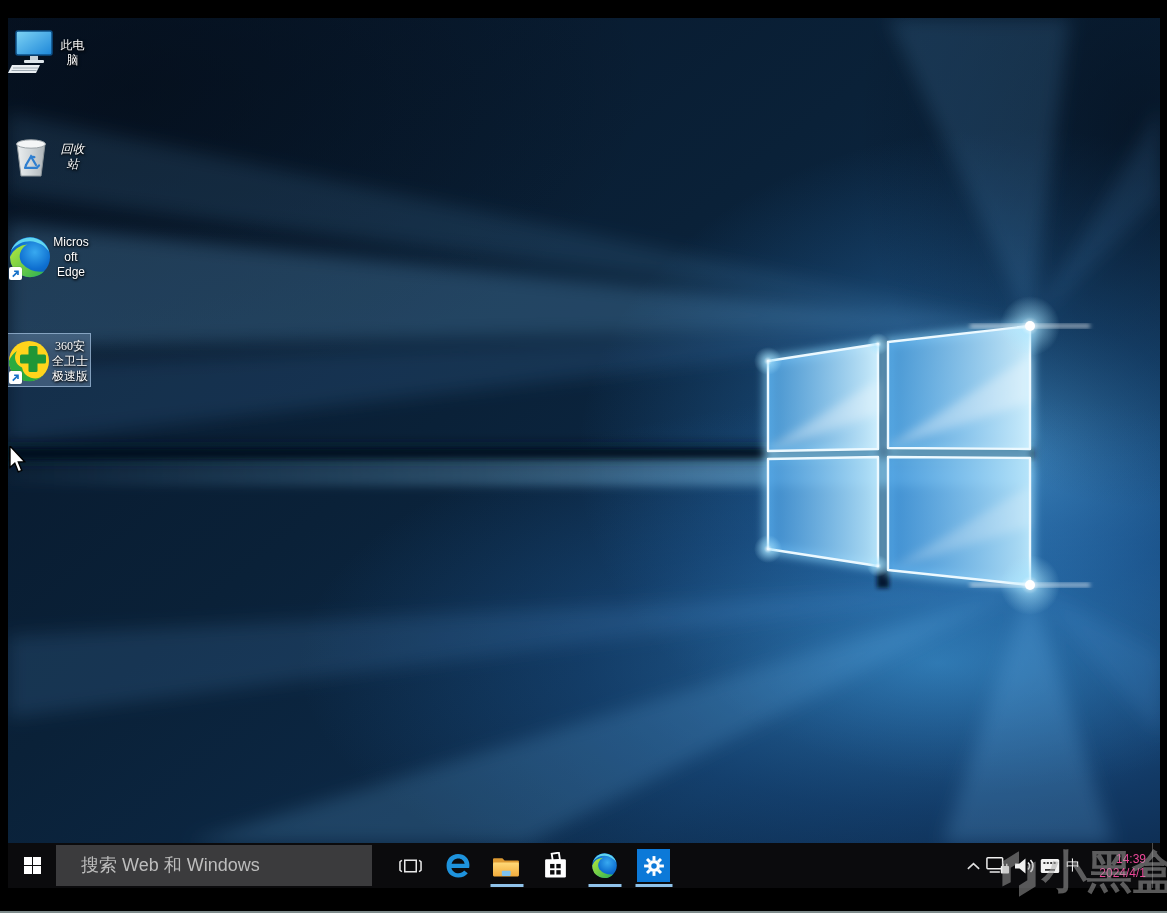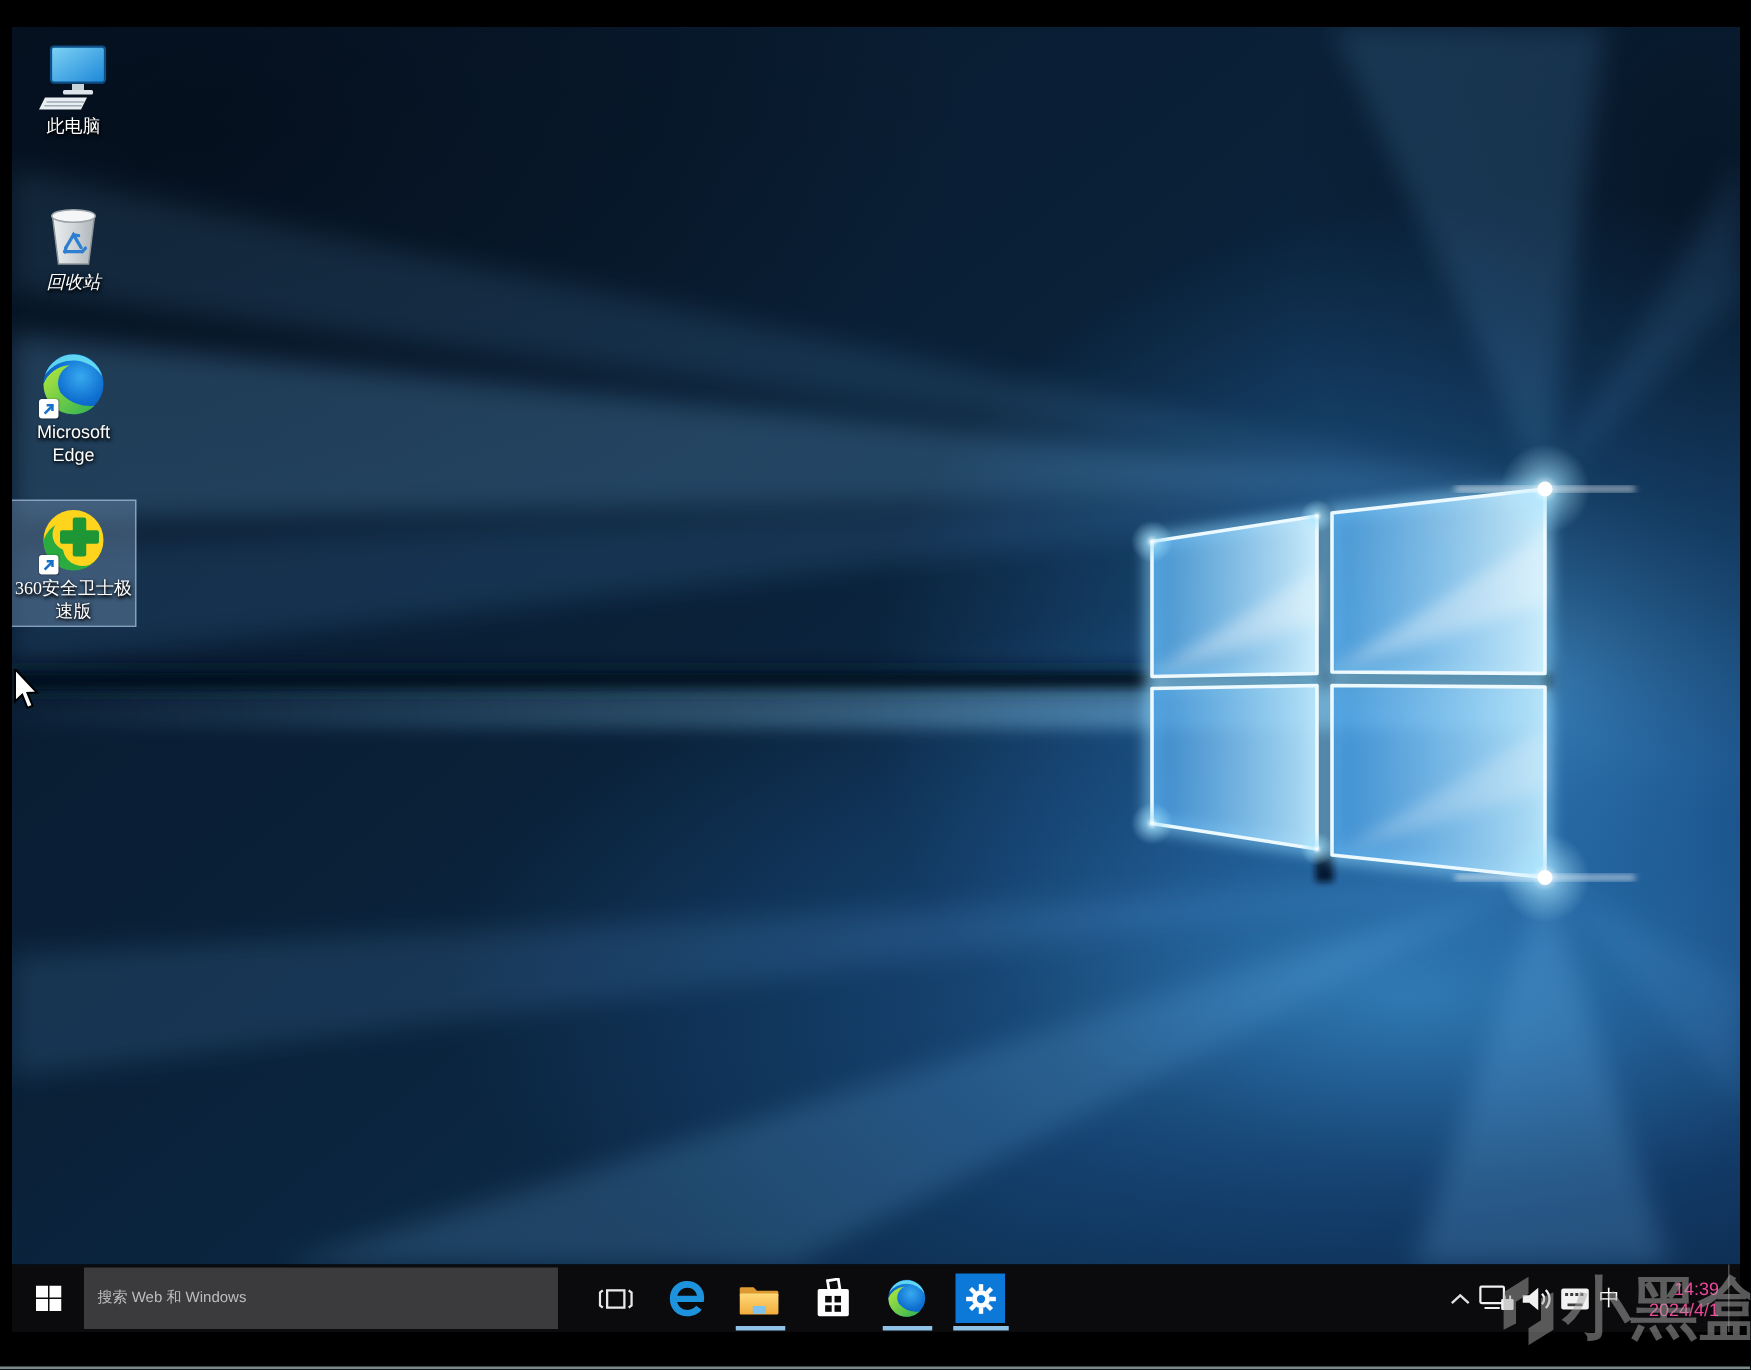--- a/index.html
+++ b/index.html
@@ -8,37 +8,37 @@
   .frame { position:relative; width:1167px; height:913px; background:#000; overflow:hidden; }
   .frame .bottom-line { position:absolute; left:0; right:0; bottom:0; height:2px; background:#7d8a8a; }
 
   .screen { position:absolute; left:8px; top:18px; width:1152px; height:870px; }
 
   
   .desktop { position:relative; width:1152px; height:825px; overflow:hidden; background:#0a2138; }
   .desktop svg.wallpaper { position:absolute; left:0; top:0; }
 
   .icon-col { position:absolute; left:0; top:0; width:86px; }
-  .icon-cell { position:absolute; left:0; width:82px; display:flex; flex-direction:column; align-items:center; padding:3px 0 2px; }
+  .icon-cell { position:absolute; left:0; width:82px; display:flex; flex-direction:row; align-items:center; padding:3px 0 2px; }
   .icon-cell .glyph { width:48px; height:46px; display:flex; align-items:center; justify-content:center; position:relative; }
   .icon-cell .lbl { margin-top:2px; max-width:78px; text-align:center; color:#fff; font-size:12px; line-height:15px;
       text-shadow:0 1px 2px rgba(0,0,0,.95), 1px 1px 3px rgba(0,0,0,.85); word-break:break-word; }
   .icon-cell.selected { background:rgba(108,140,173,.45); outline:1px solid rgba(168,198,228,.75); }
   .shortcut-badge { position:absolute; left:1px; bottom:0; width:13px; height:13px; background:#fff; border-radius:2px;
       display:flex; align-items:center; justify-content:center; box-shadow:0 0 1px rgba(0,0,0,.6); }
 
   .cursor { position:absolute; left:0px; top:428px; z-index:30; }
 
   
   .taskbar { position:absolute; left:0; top:825px; width:1152px; height:45px; background:#0b0b0d;
       display:flex; align-items:center; }
   .tb-start { width:48px; height:45px; display:flex; align-items:center; justify-content:center; }
   .tb-search { width:316px; height:41px; background:#3b3b3d; display:flex; align-items:center; }
   .tb-search input { width:100%; height:100%; background:transparent; border:none; outline:none;
-      color:#c9c9c9; font-size:10px; padding-left:9px; font-family:inherit; }
+      color:#c9c9c9; font-size:18px; padding-left:25px; font-family:inherit; }
   .tb-search input::placeholder { color:#bdbdbd; opacity:1; }
   .tb-btn { height:45px; display:flex; align-items:center; justify-content:center; position:relative; }
   .tb-taskview { width:46px; margin-left:15px; }
   .tb-app { width:49px; }
   .tb-app.run::after { content:""; position:absolute; bottom:1px; left:50%; transform:translateX(-50%);
       width:33px; height:3px; background:#8fc2e9; }
   .tb-app.run.wide::after { width:37px; }
   .settings-tile { width:33px; height:33px; background:#0c79d8; display:flex; align-items:center; justify-content:center; }
 
   .tray { margin-left:auto; display:flex; align-items:center; height:45px; }

